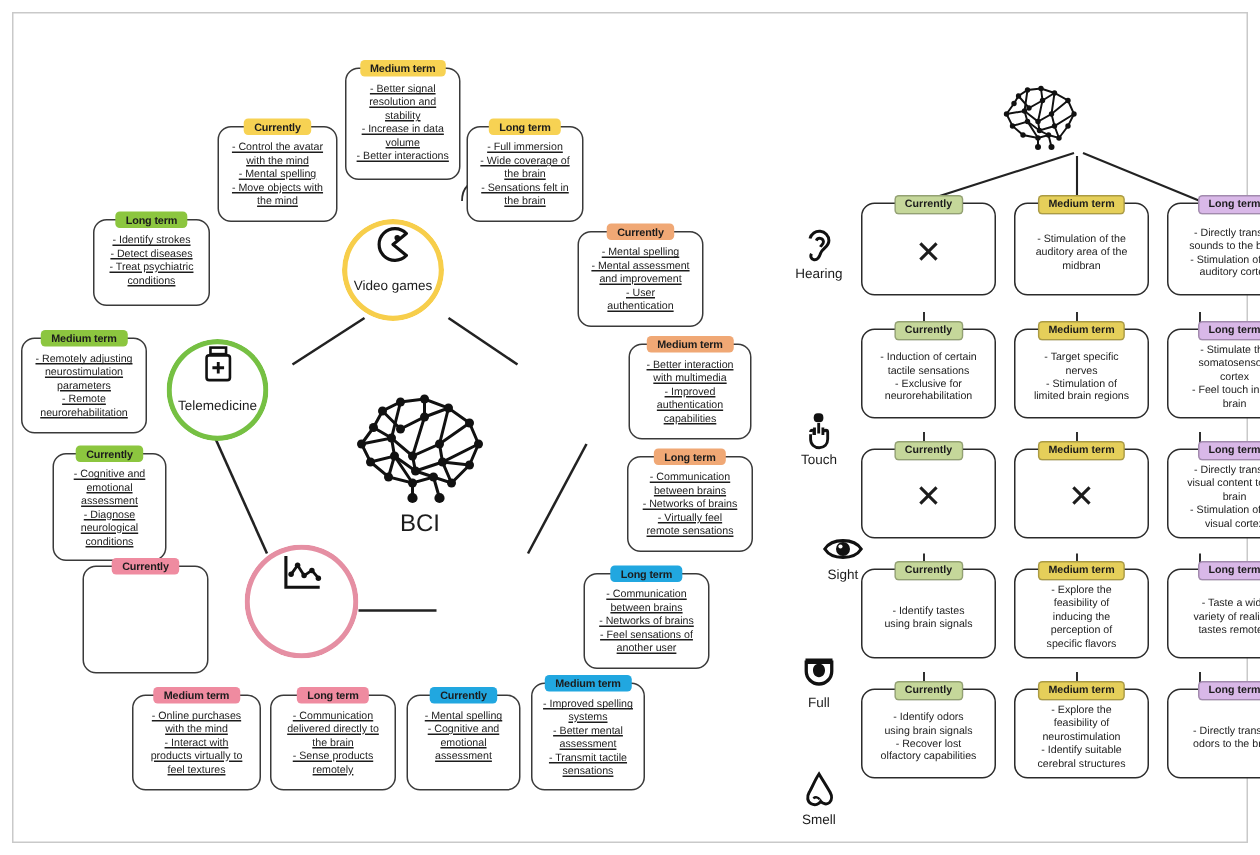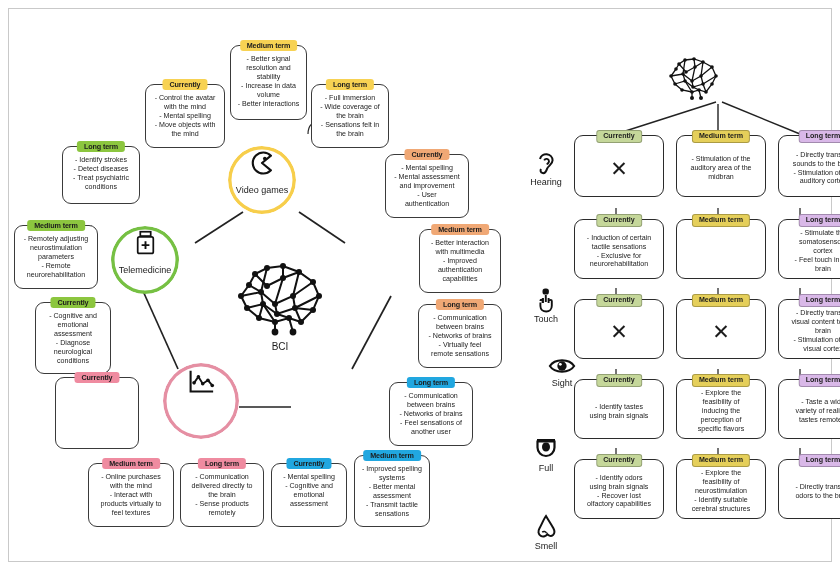--- a/index.html
+++ b/index.html
@@ -44,21 +44,21 @@
     top: -6.5px; left: 50%;
     transform: translateX(-50%);
     padding: 1px 7px;
     border-radius: 3px;
     font-size: 7.2px;
     font-weight: bold;
     color: #1c1c1c;
     white-space: nowrap;
     letter-spacing: -0.1px;
   }
-  .ibox .lines { display: block; }
+  .ibox .lines { display: block; text-decoration: underline; }
   .ibox .lines span { display: block; white-space: nowrap; }
 
   
   .node {
     position: absolute;
     border-radius: 50%;
     z-index: 6;
     overflow: hidden;
   }
   .node .half-top {
@@ -87,21 +87,21 @@
   
   #bci-center {
     position: absolute;
     left: 227px; top: 252px;
     width: 106px; height: 108px;
     z-index: 5;
     display: flex; flex-direction: column;
     align-items: center; justify-content: flex-start;
   }
   #bci-label {
-    font-size: 10px; color: #1c1c1c;
+    font-size: 16px; color: #1c1c1c;
     margin-top: 1px;
   }
 
   
   #right-panel {
     position: absolute;
     left: 520px; top: 55px;
     width: 310px; height: 490px;
     z-index: 4;
   }
@@ -507,21 +507,21 @@
     </svg>
 
     <div class="sense-label-cell" style="left:2px; top:95px;">
       <svg class="sense-ico" width="24" height="26" viewBox="0 0 24 26">
         <path d="M6 9 a6.4 6.4 0 0 1 12.6 1.3 c0 4.4-4.6 5.4-5.6 8.6 c-0.7 2.3-1.8 4.6-4.3 4.2 c-2.3-0.4-2.5-2.6-1.7-4" fill="none" stroke="#111" stroke-width="2"></path>
         <path d="M10.2 10.4 a2.5 2.5 0 0 1 4.8 0.8 c0 1.6-1.4 2.2-2.1 3.4" fill="none" stroke="#111" stroke-width="1.9"></path>
       </svg>
       <span>Hearing</span>
     </div>
 
-    <div class="sense-label-cell" style="left:2px; top:232px;text-align:center;">
+    <div class="sense-label-cell" style="left:2px; top:219px;text-align:center;">
       <svg class="sense-ico" width="24" height="26" viewBox="0 0 24 26">
         <rect x="8.5" y="1.5" width="6.4" height="6" rx="2.6" fill="#111"></rect>
         <path d="M11.8 8 v7 M9 11 v5 M14.6 11 v5 M6.4 14 c0-1.6 2.2-1.8 2.2 0 v2" fill="none" stroke="#111" stroke-width="1.9"></path>
         <path d="M6.4 15.5 v3.4 c0 3.4 2.6 5.6 5.8 5.6 c3.4 0 5.6-2.4 5.6-5.8 v-4.6 c0-1.7-2.4-1.7-2.4 0" fill="none" stroke="#111" stroke-width="1.9"></path>
       </svg>
       <span>Touch</span>
     </div>
 
     <div class="sense-label-cell" style="left:18px; top:300px;">
       <svg class="sense-ico" width="28" height="22" viewBox="0 0 30 22">
@@ -576,20 +576,26 @@
       <span class="badge" style="background: rgb(197, 215, 154);">Currently</span>
       <span class="lines">
           <span>- Induction of certain</span>
           <span>tactile sensations</span>
           <span>- Exclusive for</span>
           <span>neurorehabilitation</span>
         </span>
     </div>
     <div class="cell" style="left:156px; top:164px; width:90px; height:60px;">
       <span class="badge" style="background: rgb(229, 207, 90);">Medium term</span>
+      <span class="lines">
+          <span>- Target specific</span>
+          <span>nerves</span>
+          <span>- Stimulation of</span>
+          <span>limited brain regions</span>
+        </span>
     </div>
     <div class="cell" style="left:258px; top:164px; width:90px; height:60px;">
       <span class="badge" style="background: rgb(217, 184, 232);">Long term</span>
       <span class="lines">
           <span>- Stimulate the</span>
           <span>somatosensory</span>
           <span>cortex</span>
           <span>- Feel touch in the</span>
           <span>brain</span>
         </span>

